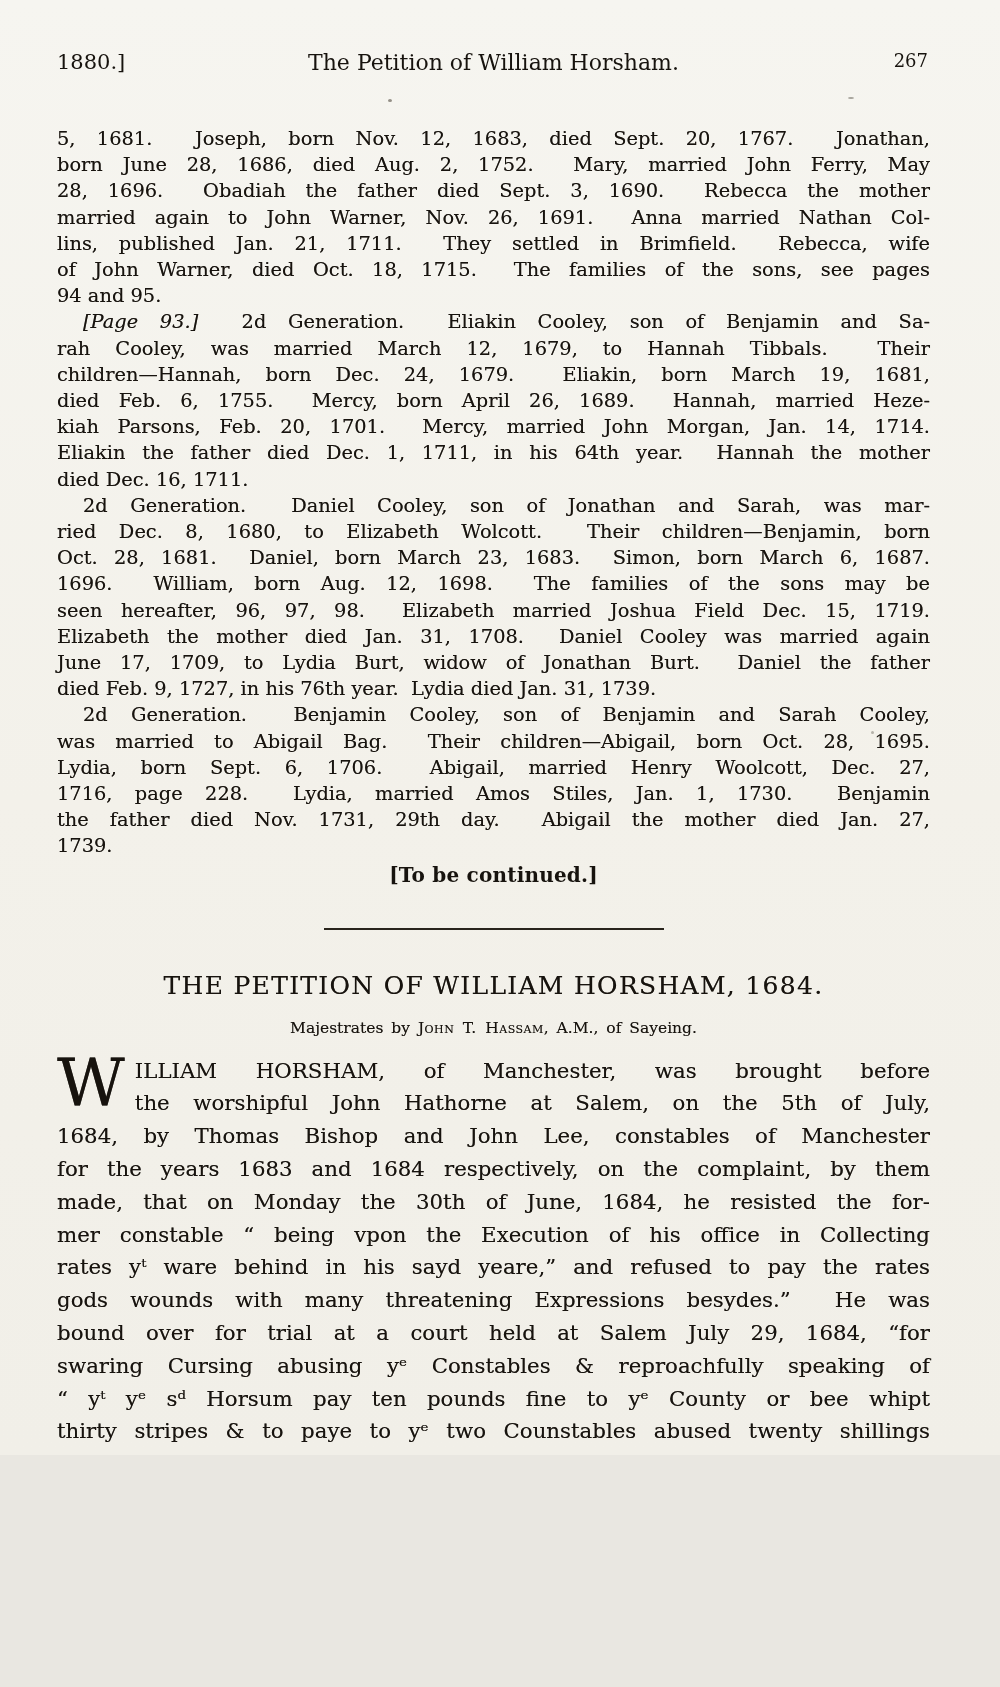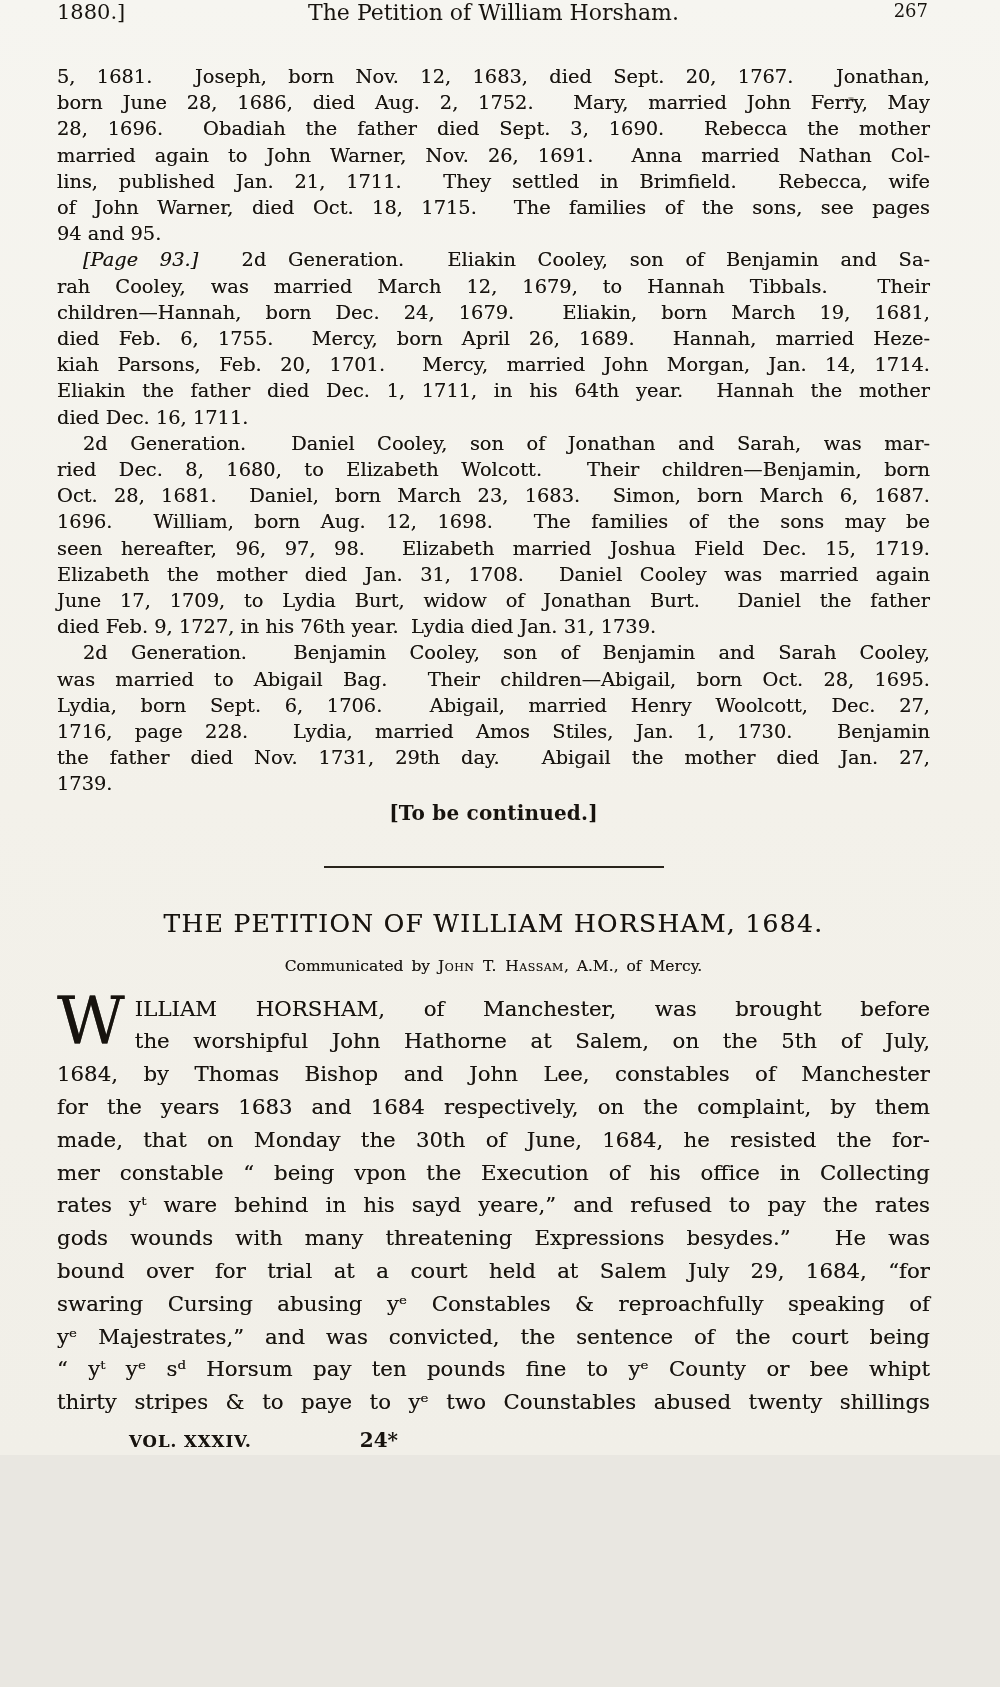--- a/index.html
+++ b/index.html
@@ -7,30 +7,31 @@
     width:1000px;height:1687px;
     background:#e9e7e1;
     font-family:"DejaVu Serif","Liberation Serif",serif;
   }
   .page{
     position:relative;
     width:1000px;height:1455px;
     box-sizing:border-box;
     background:linear-gradient(180deg,#f6f5f0 0%,#f3f1ea 55%,#f1efe8 100%);
     color:#17130e;
+    padding-top:50px;
     overflow:hidden;
   }
   .col{width:873px;margin-left:57px;position:relative;}
   
   .hdr{position:relative;height:30px;}
   .hdr .yr{position:absolute;left:0;top:0;font-size:21px;}
   .hdr .ttl{position:absolute;left:50%;top:0;transform:translateX(-50%);font-size:22px;white-space:nowrap;}
   .hdr .pg{position:absolute;right:2px;top:0;font-size:18px;}
   
-  .a1{margin-top:34px;font-size:19.4px;line-height:26.2px;text-shadow:0 0 .4px rgba(23,19,14,.55);}
+  .a1{margin-top:46px;font-size:19.4px;line-height:26.2px;text-shadow:0 0 .4px rgba(23,19,14,.55);}
   .line{text-align:justify;text-align-last:justify;white-space:pre-wrap;}
   .line.last{text-align-last:left;}
   .line.indent{text-indent:26px;}
   .ital{font-style:italic;}
   .tbc{margin-top:5px;text-align:center;font-size:20px;font-weight:bold;line-height:20px;letter-spacing:.2px;}
   
   .rule{width:340px;border:0;border-top:2.5px solid #29241c;margin:43px auto 0 auto;}
   
   .a2ttl{margin-top:40px;text-align:center;font-size:25px;line-height:32px;letter-spacing:1.3px;text-shadow:0 0 .5px rgba(23,19,14,.6);white-space:nowrap;}
   .byline{margin-top:16px;text-align:center;font-size:15.5px;line-height:20px;word-spacing:3px;text-shadow:0 0 .3px rgba(23,19,14,.5);}
@@ -96,35 +97,34 @@
       <div class="line last">1739.</div>
     </div>
 
     <div class="tbc">[To be continued.]</div>
 
     <hr class="rule">
 
     <div class="a2ttl">THE PETITION OF WILLIAM HORSHAM, 1684.</div>
 
     <div class="byline">
-      <span>Communicated by </span><span class="sc">John T. Hassam</span><span>, A.M., of Mercy.</span>
+      <span>Majestrates by </span><span class="sc">John T. Hassam</span><span>, A.M., of Sayeing.</span>
     </div>
 
     <div class="a2">
       <div class="line"><span class="dropcap">W</span><span>ILLIAM HORSHAM, of Manchester, was brought before</span></div>
       <div class="line">the worshipful John Hathorne at Salem, on the 5th of July,</div>
       <div class="line">1684, by Thomas Bishop and John Lee, constables of Manchester</div>
       <div class="line">for the years 1683 and 1684 respectively, on the complaint, by them</div>
       <div class="line">made, that on Monday the 30th of June, 1684, he resisted the for-</div>
       <div class="line">mer constable “ being vpon the Execution of his office in Collecting</div>
       <div class="line">rates yᵗ ware behind in his sayd yeare,” and refused to pay the rates</div>
       <div class="line">gods wounds with many threatening Expressions besydes.”  He was</div>
       <div class="line">bound over for trial at a court held at Salem July 29, 1684, “for</div>
       <div class="line">swaring Cursing abusing yᵉ Constables &amp; reproachfully speaking of</div>
-      <div class="line">yᵉ Majestrates,” and was convicted, the sentence of the court being</div>
       <div class="line">“ yᵗ yᵉ sᵈ Horsum pay ten pounds fine to yᵉ County or bee whipt</div>
       <div class="line">thirty stripes &amp; to paye to yᵉ two Counstables abused twenty shillings</div>
     </div>
 
     <div class="ftr">
       <span class="vol">VOL. XXXIV.</span><span class="sig">24*</span>
     </div>
 
   </div>
 

